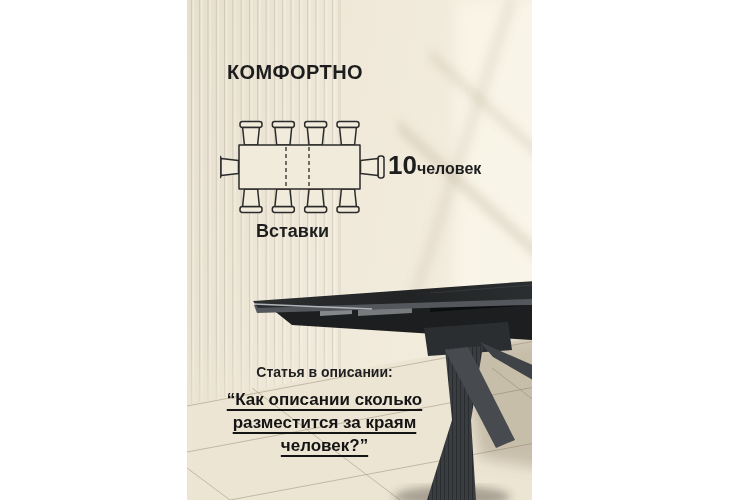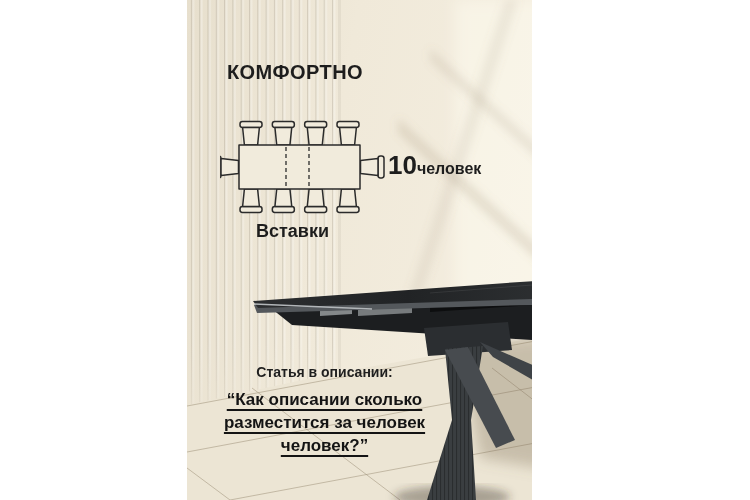--- a/index.html
+++ b/index.html
@@ -146,19 +146,19 @@
       <span class="num">10</span>
       <span class="unit">человек</span>
     </div>
 
     <div class="txt inserts-title">Вставки</div>
 
     <div class="txt article">
       <div class="lead">Статья в описании:</div>
       <div class="quote">
         <span>“Как описании сколько</span>
-        <span>разместится за человек</span>
+        <span>разместится за краям</span>
         <span>человек?”</span>
       </div>
     </div>
 
   </div>
 </div>
 
 </body></html>

